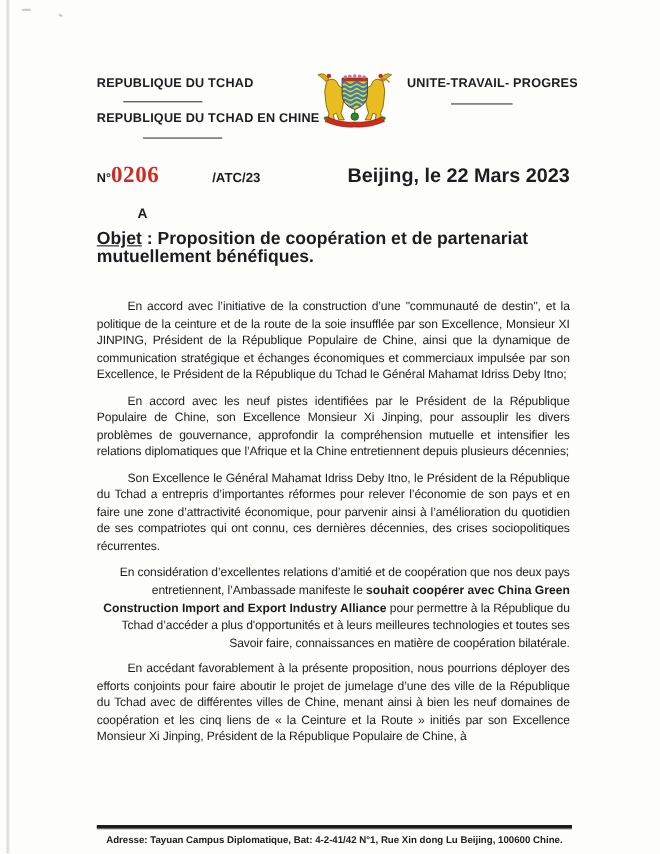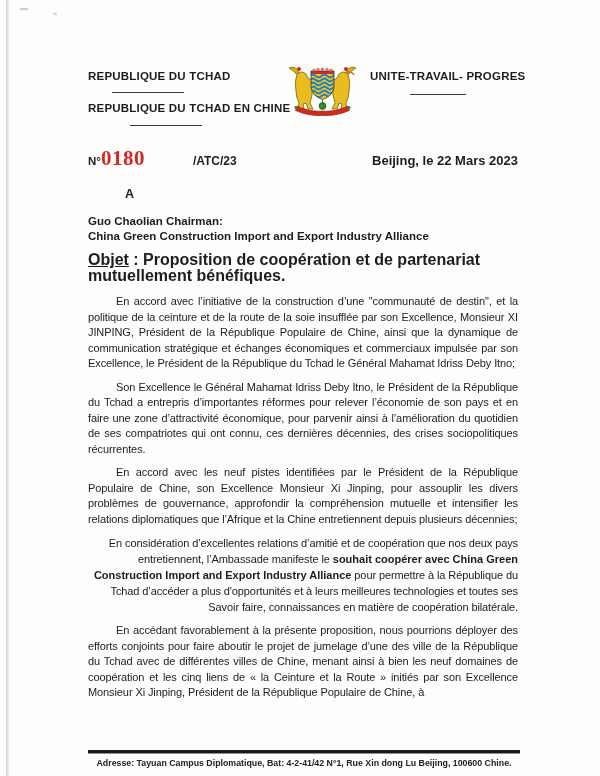--- a/index.html
+++ b/index.html
@@ -38,29 +38,29 @@
 
   
   .ref-row { display:flex; justify-content:space-between; align-items:baseline; margin-top:20px; }
   .ref { font-weight:bold; font-size:11.5px; white-space:nowrap; }
   .ref-number {
     font-family:"Liberation Serif", serif;
     font-size:21px; font-weight:700;
     color:#cf2b24; letter-spacing:.5px;
   }
   .ref-suffix { font-size:12px;margin-left:48px; }
-  .date { font-weight:bold; font-size:13px; white-space:nowrap; }
+  .date { font-weight:bold; font-size:18px; white-space:nowrap; }
 
   .salutation { margin:16px 0 0 37px; font-weight:bold; font-size:12.5px; }
   .recipient  { margin-top:13px; font-weight:bold; font-size:11.5px; line-height:14.5px; }
   .subject    { margin-top:9px; font-weight:bold; font-size:16px; line-height:16px; }
   .subject-label { text-decoration:underline; }
 
   
-  .body-text { margin-top:10px; font-size:11px; line-height:15.5px; letter-spacing:-0.1px; }
+  .body-text { margin-top:30px; font-size:11px; line-height:15.5px; letter-spacing:-0.1px; }
   p.para { margin:0 0 8px 0; text-align:justify; text-indent:28px; }
   p.para.no-indent { text-indent:0; text-align:right; line-height:16px; }
   p.para strong { font-weight:bold; letter-spacing:0; }
 
   
   .footer {
     position:absolute; left:88px; right:80px; top:750px;
     background:#fdfdfc; z-index:2; height:26px;
   }
   .footer-rule { border-top:3px solid #1c1c1c; box-shadow:0 1px 0 #8a8a88; }
@@ -130,37 +130,33 @@
       </svg>
     </div>
 
     <div class="header-right">
       <div class="h-line">UNITE-TRAVAIL- PROGRES</div>
       <div class="rule rule3"></div>
     </div>
   </header>
 
   <div class="ref-row">
-    <div class="ref"><span class="ref-prefix">N°</span><span class="ref-number">0180</span><span class="ref-suffix">/ATC/23</span></div>
+    <div class="ref"><span class="ref-prefix">N°</span><span class="ref-number">0206</span><span class="ref-suffix">/ATC/23</span></div>
     <div class="date">Beijing, le 22 Mars 2023</div>
   </div>
 
   <div class="salutation">A</div>
 
-  <div class="recipient">
-    <div>Guo Chaolian Chairman:</div>
-    <div>China Green Construction Import and Export Industry Alliance</div>
-  </div>
 
   <div class="subject"><span class="subject-label">Objet</span><span> : </span><span>Proposition de coopération et de partenariat mutuellement bénéfiques.</span></div>
 
   <div class="body-text">
     <p class="para">En accord avec l’initiative de la construction d’une "communauté de destin", et la politique de la ceinture et de la route de la soie insufflée par son Excellence, Monsieur XI JINPING, Président de la République Populaire de Chine, ainsi que la dynamique de communication stratégique et échanges économiques et commerciaux impulsée par son Excellence, le Président de la République du Tchad le Général Mahamat Idriss Deby Itno;</p>
+    <p class="para">En accord avec les neuf pistes identifiées par le Président de la République Populaire de Chine, son Excellence Monsieur Xi Jinping, pour assouplir les divers problèmes de gouvernance, approfondir la compréhension mutuelle et intensifier les relations diplomatiques que l’Afrique et la Chine entretiennent depuis plusieurs décennies;</p>
     <p class="para">Son Excellence le Général Mahamat Idriss Deby Itno, le Président de la République du Tchad a entrepris d’importantes réformes pour relever l’économie de son pays et en faire une zone d’attractivité économique, pour parvenir ainsi à l’amélioration du quotidien de ses compatriotes qui ont connu, ces dernières décennies, des crises sociopolitiques récurrentes.</p>
-    <p class="para">En accord avec les neuf pistes identifiées par le Président de la République Populaire de Chine, son Excellence Monsieur Xi Jinping, pour assouplir les divers problèmes de gouvernance, approfondir la compréhension mutuelle et intensifier les relations diplomatiques que l’Afrique et la Chine entretiennent depuis plusieurs décennies;</p>
     <p class="para no-indent"><span>En considération d’excellentes relations d’amitié et de coopération que nos deux pays entretiennent, l’Ambassade manifeste le </span><strong>souhait coopérer avec China Green Construction Import and Export Industry Alliance</strong><span> pour permettre à la République du Tchad d’accéder a plus d'opportunités et à leurs meilleures technologies et toutes ses Savoir faire, connaissances en matière de coopération bilatérale.</span></p>
     <p class="para">En accédant favorablement à la présente proposition, nous pourrions déployer des efforts conjoints pour faire aboutir le projet de jumelage d’une des ville de la République du Tchad avec de différentes villes de Chine, menant ainsi à bien les neuf domaines de coopération et les cinq liens de « la Ceinture et la Route » initiés par son Excellence Monsieur Xi Jinping, Président de la République Populaire de Chine, à</p>
   </div>
 
   <footer class="footer">
     <div class="footer-rule"></div>
     <div class="footer-address">Adresse: Tayuan Campus Diplomatique, Bat: 4-2-41/42 N°1, Rue Xin dong Lu Beijing, 100600 Chine.</div>
   </footer>
 </div>
 

